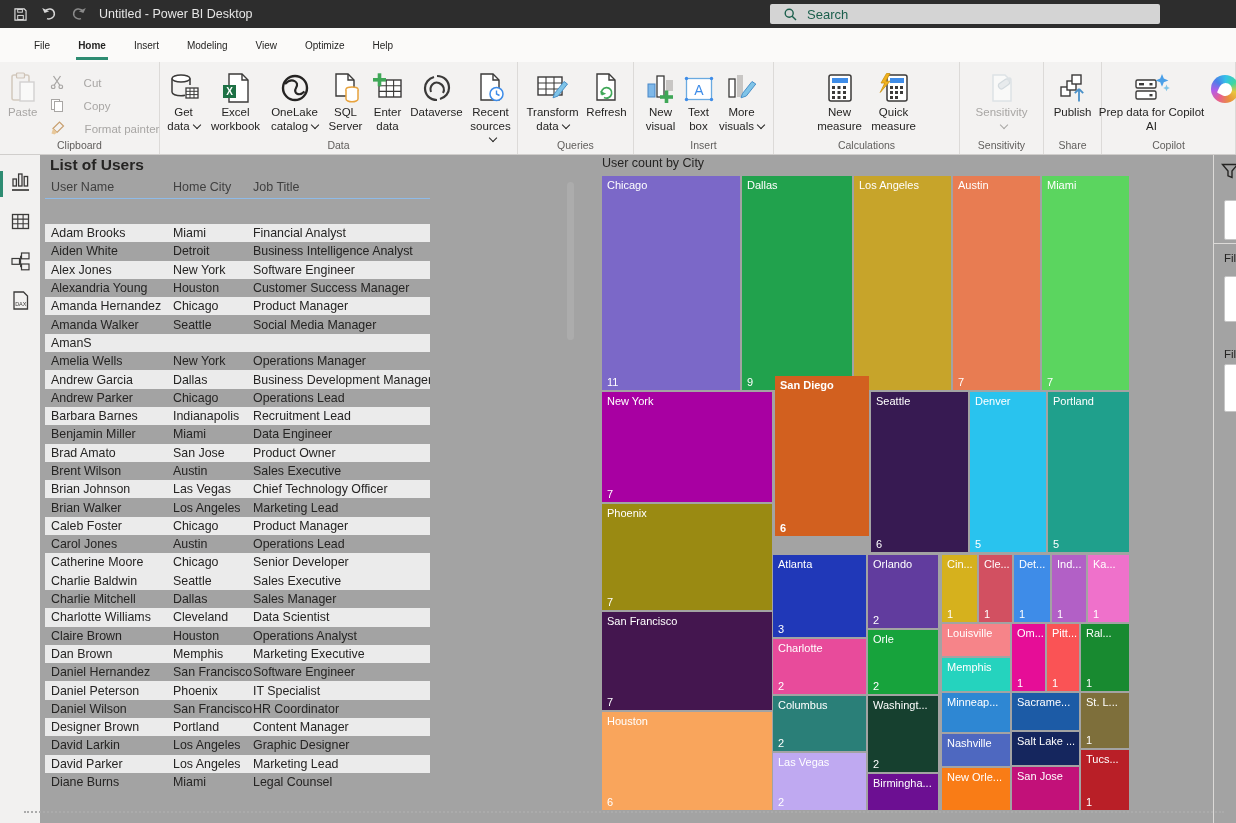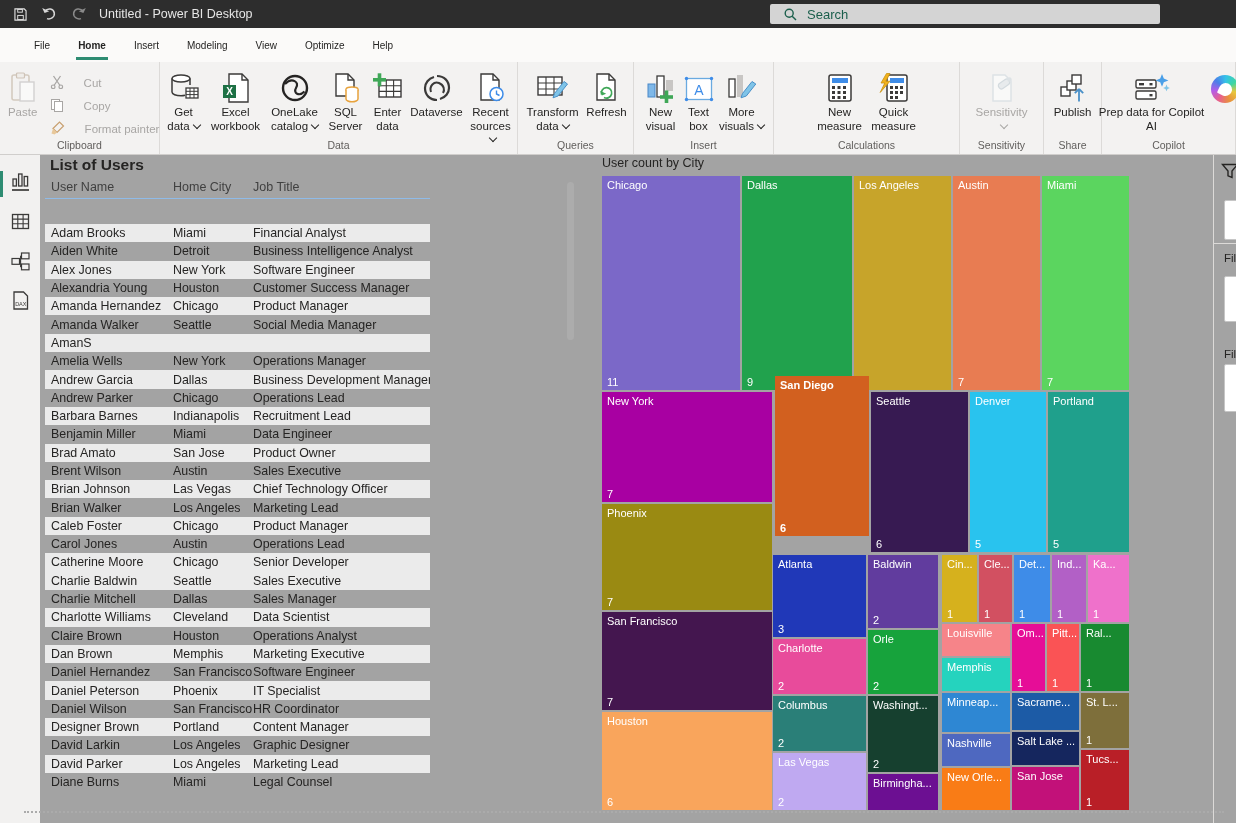--- a/index.html
+++ b/index.html
@@ -672,21 +672,21 @@
       </div>
       <div class="tile" style="left: 171px; top: 520px; width: 93px; height: 55px; background: rgb(42, 127, 120);">
         <span class="tlabel">Columbus</span>
         <span class="tvalue">2</span>
       </div>
       <div class="tile" style="left: 171px; top: 577px; width: 93px; height: 57px; background: rgb(191, 169, 241);">
         <span class="tlabel">Las Vegas</span>
         <span class="tvalue">2</span>
       </div>
       <div class="tile" style="left: 266px; top: 379px; width: 70px; height: 73px; background: rgb(97, 60, 158);">
-        <span class="tlabel">Baldwin</span>
+        <span class="tlabel">Orlando</span>
         <span class="tvalue">2</span>
       </div>
       <div class="tile" style="left: 266px; top: 454px; width: 70px; height: 64px; background: rgb(23, 163, 60);">
         <span class="tlabel">Orle</span>
         <span class="tvalue">2</span>
       </div>
       <div class="tile" style="left: 266px; top: 520px; width: 70px; height: 76px; background: rgb(22, 64, 47);">
         <span class="tlabel">Washingt...</span>
         <span class="tvalue">2</span>
       </div>

